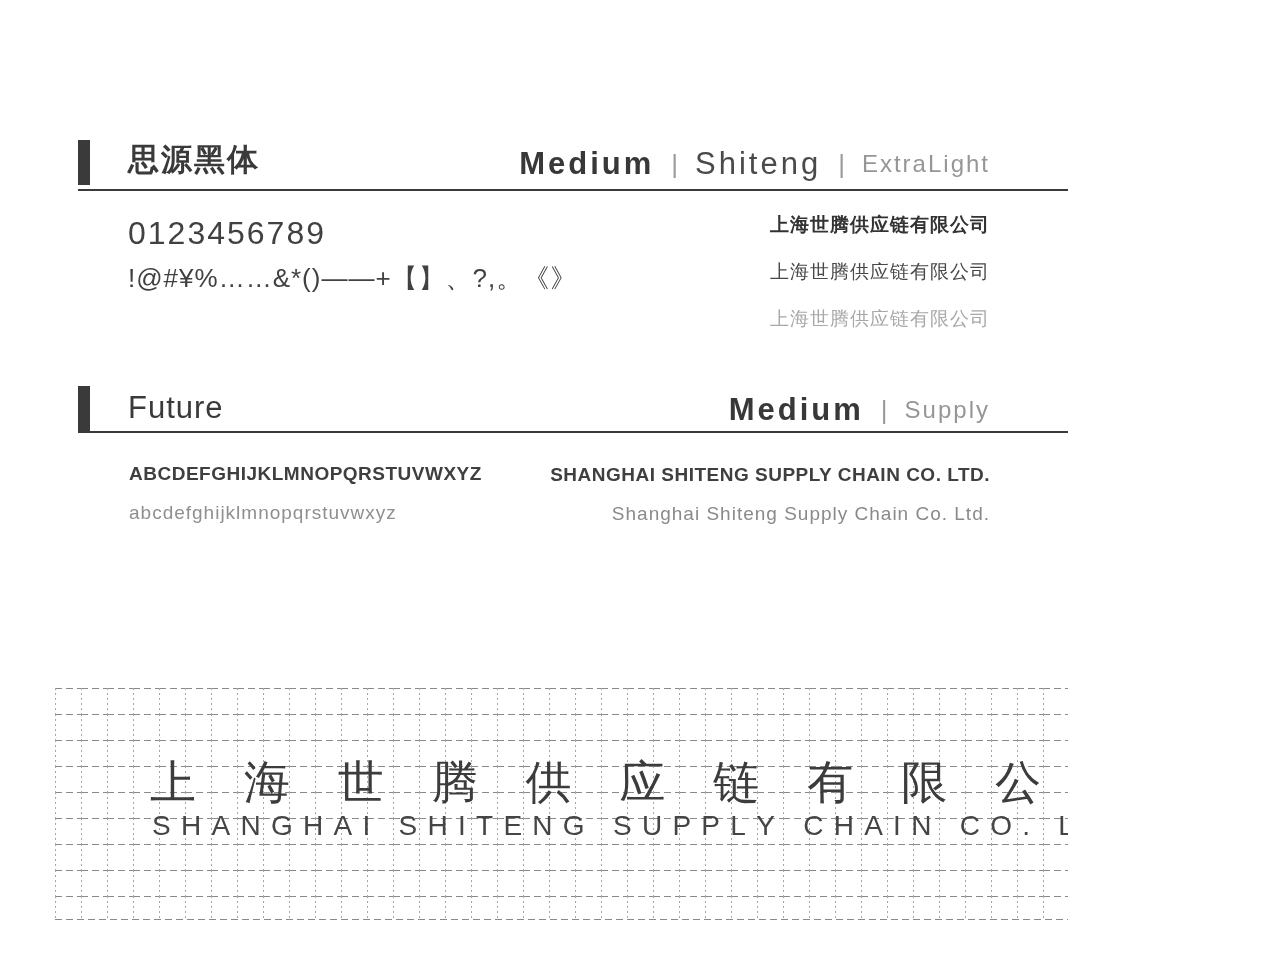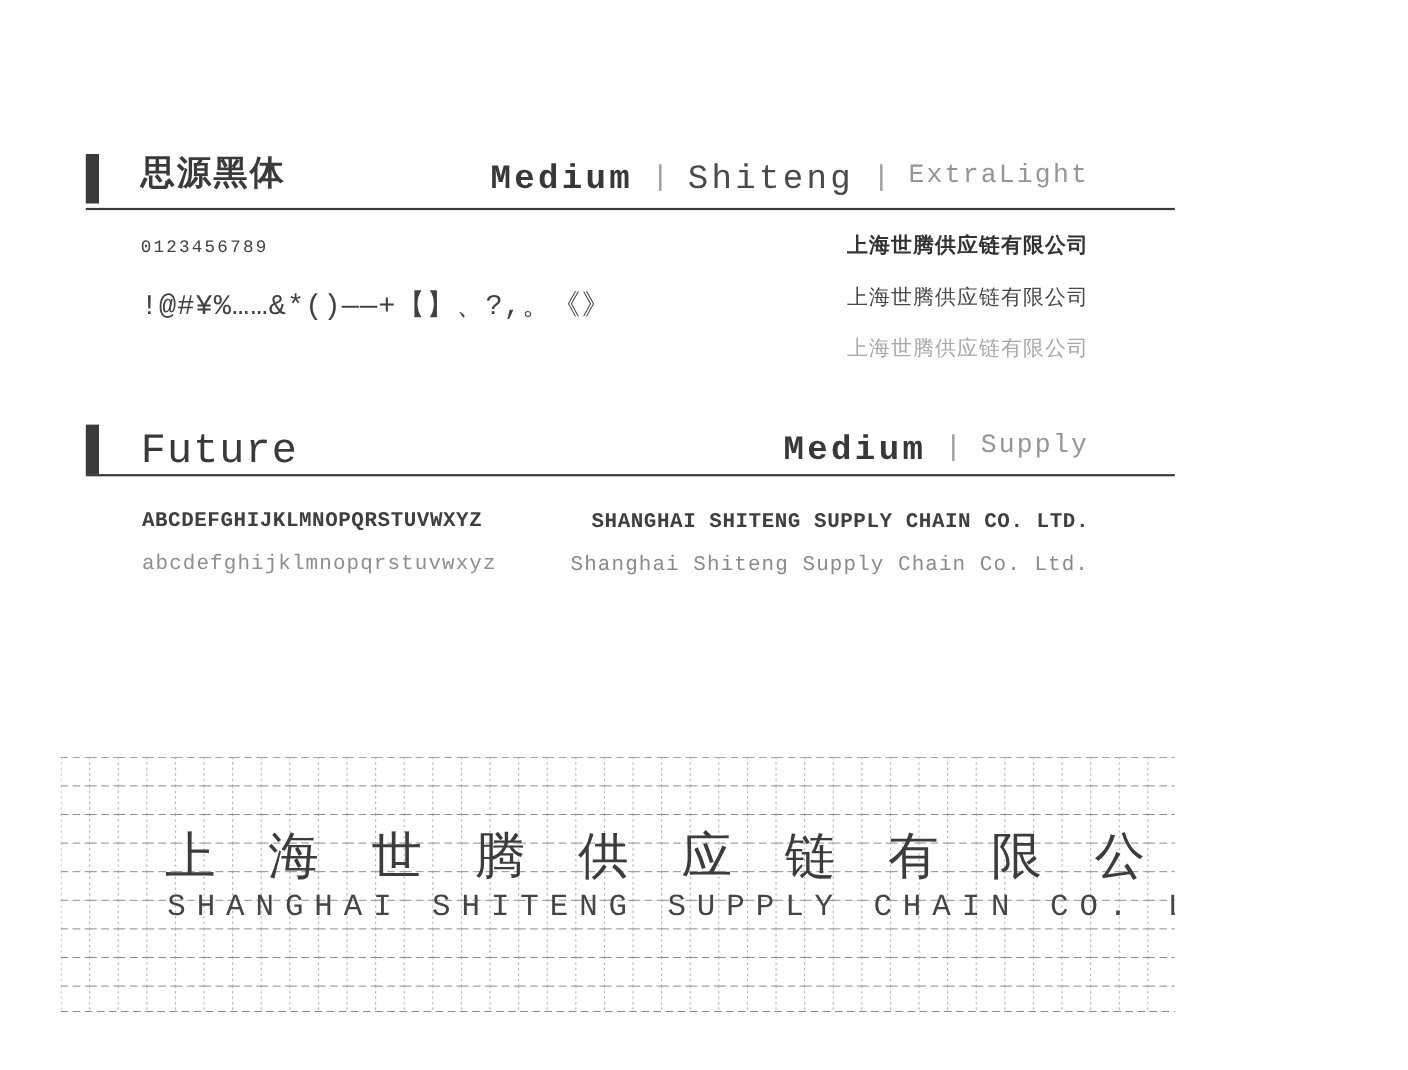--- a/index.html
+++ b/index.html
@@ -1,32 +1,32 @@
 <!DOCTYPE html>
 <html><head>
 <meta charset="utf-8">
 <style>
   html,body{margin:0;padding:0;background:#fff;}
   .page{
     position:relative;width:1068px;height:973px;background:#fff;overflow:hidden;
-    font-family:Liberation Mono, monospace;color:#3d3d3d;
+    font-family:Liberation Sans, sans-serif;color:#3d3d3d;
   }
   .abs{position:absolute;}
   
   .accent-bar{width:12px;height:45px;background:#3a3a3a;}
   .sec-title-cn{font-size:31px;font-weight:700;letter-spacing:2px;color:#3a3a3a;line-height:1;}
-  .sec-title-en{font-size:38px;font-weight:500;letter-spacing:1px;color:#3a3a3a;line-height:1;}
+  .sec-title-en{font-size:31px;font-weight:500;letter-spacing:1px;color:#3a3a3a;line-height:1;}
   .rule{height:2px;background:#3a3a3a;}
-  .weights-row{display:flex;align-items:flex-start;line-height:1;}
+  .weights-row{display:flex;align-items:center;line-height:1;}
   .w-medium{font-size:31px;font-weight:700;letter-spacing:3px;color:#383838;}
   .w-normal{font-size:31px;font-weight:400;letter-spacing:3px;color:#4a4a4a;}
   .w-light{font-size:24px;font-weight:300;letter-spacing:2px;color:#969696;}
   .w-sep{font-size:26px;font-weight:300;color:#9a9a9a;margin:0 17px;}
   
-  .digits{font-size:16px;font-weight:500;letter-spacing:2px;color:#414141;line-height:1;}
+  .digits{font-size:32px;font-weight:500;letter-spacing:2px;color:#414141;line-height:1;}
   .punct{font-size:26px;font-weight:400;letter-spacing:1px;color:#414141;line-height:1;}
   .cjk-line{font-size:19px;line-height:1;letter-spacing:1px;white-space:nowrap;}
   .cjk-bold{font-weight:700;color:#333333;}
   .cjk-normal{font-weight:400;color:#484848;}
   .cjk-xlight{font-weight:300;color:#a8a8a8;}
   .alpha-upper{font-size:19px;font-weight:600;letter-spacing:0.5px;color:#3f3f3f;line-height:1;}
   .alpha-lower{font-size:19px;font-weight:300;letter-spacing:1px;color:#8f8f8f;line-height:1;}
   .en-co-upper{font-size:19px;font-weight:600;letter-spacing:0.5px;color:#3f3f3f;line-height:1;}
   .en-co-lower{font-size:19px;font-weight:300;letter-spacing:1px;color:#8a8a8a;line-height:1;}
   .right-align{text-align:right;}

